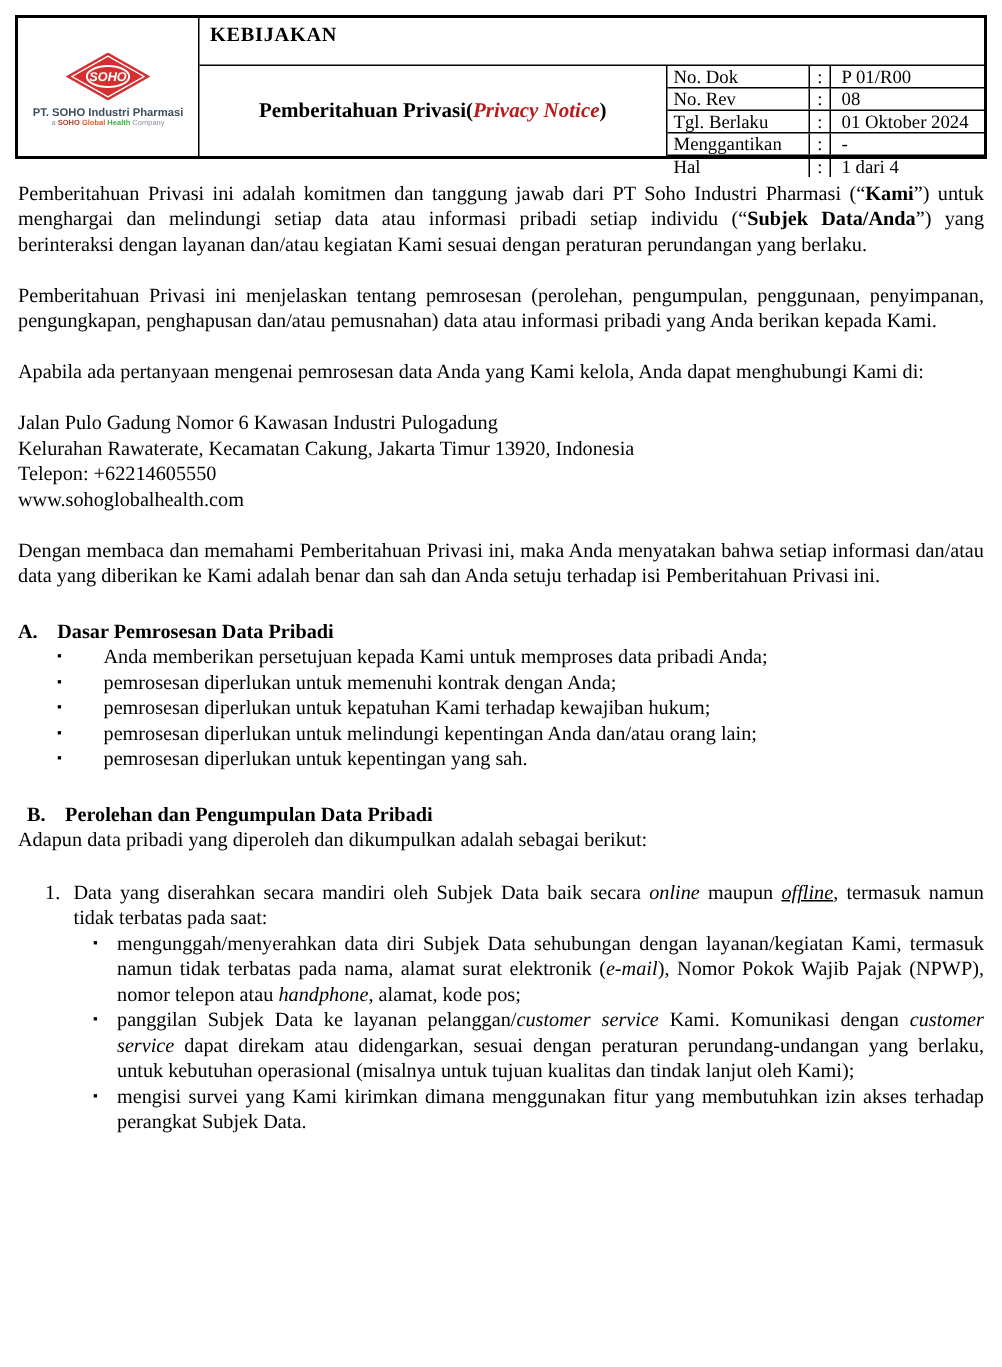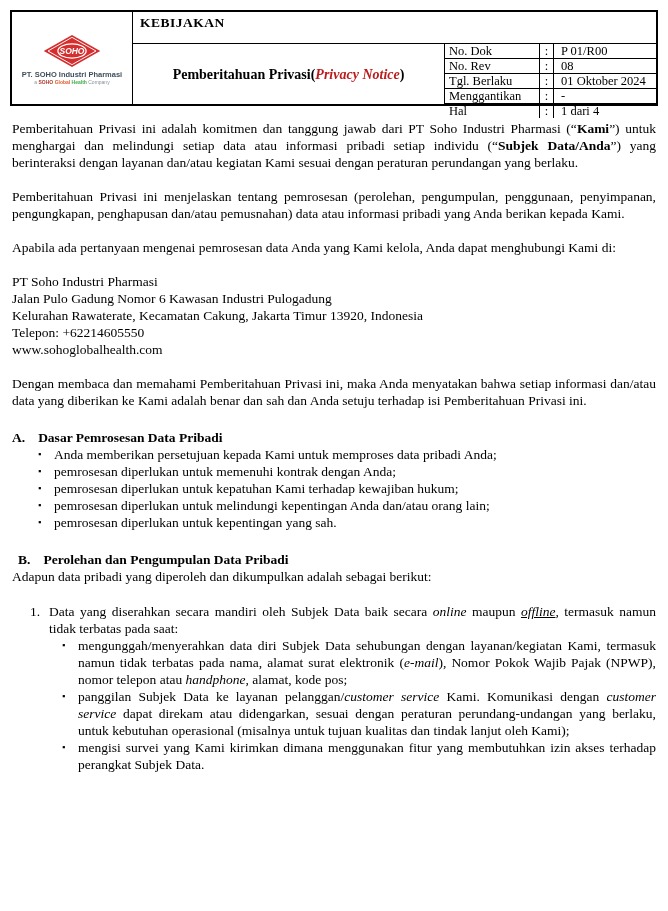--- a/index.html
+++ b/index.html
@@ -33,21 +33,21 @@
   .content { padding:14px 2px 0; text-align:justify; }
   .para { margin:0 0 17px; }
   .addr-line { margin:0; text-align:left; }
   .addr-block { margin:0 0 17px; }
   .sec-head { font-weight:bold; margin:20px 0 0; display:flex; text-align:left; }
   .sec-head .sn { flex:none; margin-right:13px; }
   .sec-head.indent-b { padding-left:6px; }
   .sec-intro { margin:0; }
   .blt { display:flex; padding-left:26px; }
   .blt .b { flex:none; width:16px; font-size:9px; line-height:17px; }
-  .blt .t { flex:1; text-align:justify; }
+  .blt .t { flex:1; text-align:justify;margin-left:15px; }
   .list-gap { height:18px; }
   .num-item { display:flex; padding-left:18px; }
   .num-item .n { flex:none; width:19px; }
   .num-item .t { flex:1; text-align:justify; }
   .sub { display:flex; padding-left:50px; }
   .sub .b { flex:none; width:16px; font-size:9px; line-height:17px; }
   .sub .t { flex:1; text-align:justify; }
 </style>
 </head>
 <body>
@@ -105,21 +105,20 @@
 
   <div class="content">
 
     <p class="para"><span>Pemberitahuan Privasi ini adalah komitmen dan tanggung jawab dari PT Soho Industri Pharmasi (“</span><span style="font-weight: bold;">Kami</span><span>”) untuk menghargai dan melindungi setiap data atau informasi pribadi setiap individu (“</span><span style="font-weight: bold;">Subjek Data/Anda</span><span>”) yang berinteraksi dengan layanan dan/atau kegiatan Kami sesuai dengan peraturan perundangan yang berlaku.</span></p>
 
     <p class="para">Pemberitahuan Privasi ini menjelaskan tentang pemrosesan (perolehan, pengumpulan, penggunaan, penyimpanan, pengungkapan, penghapusan dan/atau pemusnahan) data atau informasi pribadi yang Anda berikan kepada Kami.</p>
 
     <p class="para">Apabila ada pertanyaan mengenai pemrosesan data Anda yang Kami kelola, Anda dapat menghubungi Kami di:</p>
 
     <div class="addr-block">
-      <p class="addr-line">PT Soho Industri Pharmasi</p>
       <p class="addr-line">Jalan Pulo Gadung Nomor 6 Kawasan Industri Pulogadung</p>
       <p class="addr-line">Kelurahan Rawaterate, Kecamatan Cakung, Jakarta Timur 13920, Indonesia</p>
       <p class="addr-line">Telepon: +62214605550</p>
       <p class="addr-line">www.sohoglobalhealth.com</p>
     </div>
 
     <p class="para">Dengan membaca dan memahami Pemberitahuan Privasi ini, maka Anda menyatakan bahwa setiap informasi dan/atau data yang diberikan ke Kami adalah benar dan sah dan Anda setuju terhadap isi Pemberitahuan Privasi ini.</p>
 
     <div class="sec-head">
       <span class="sn">A.</span>

